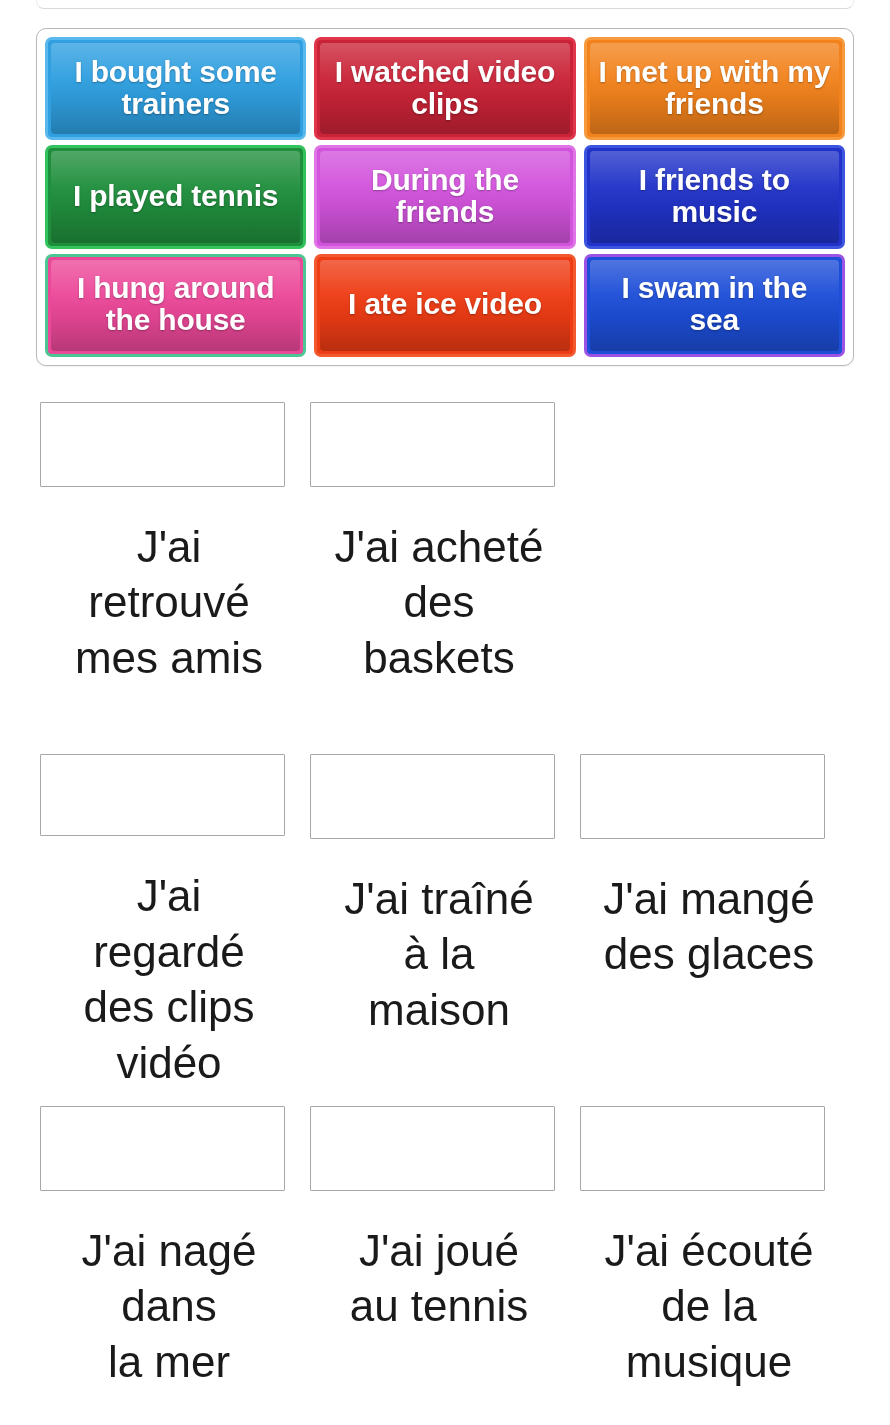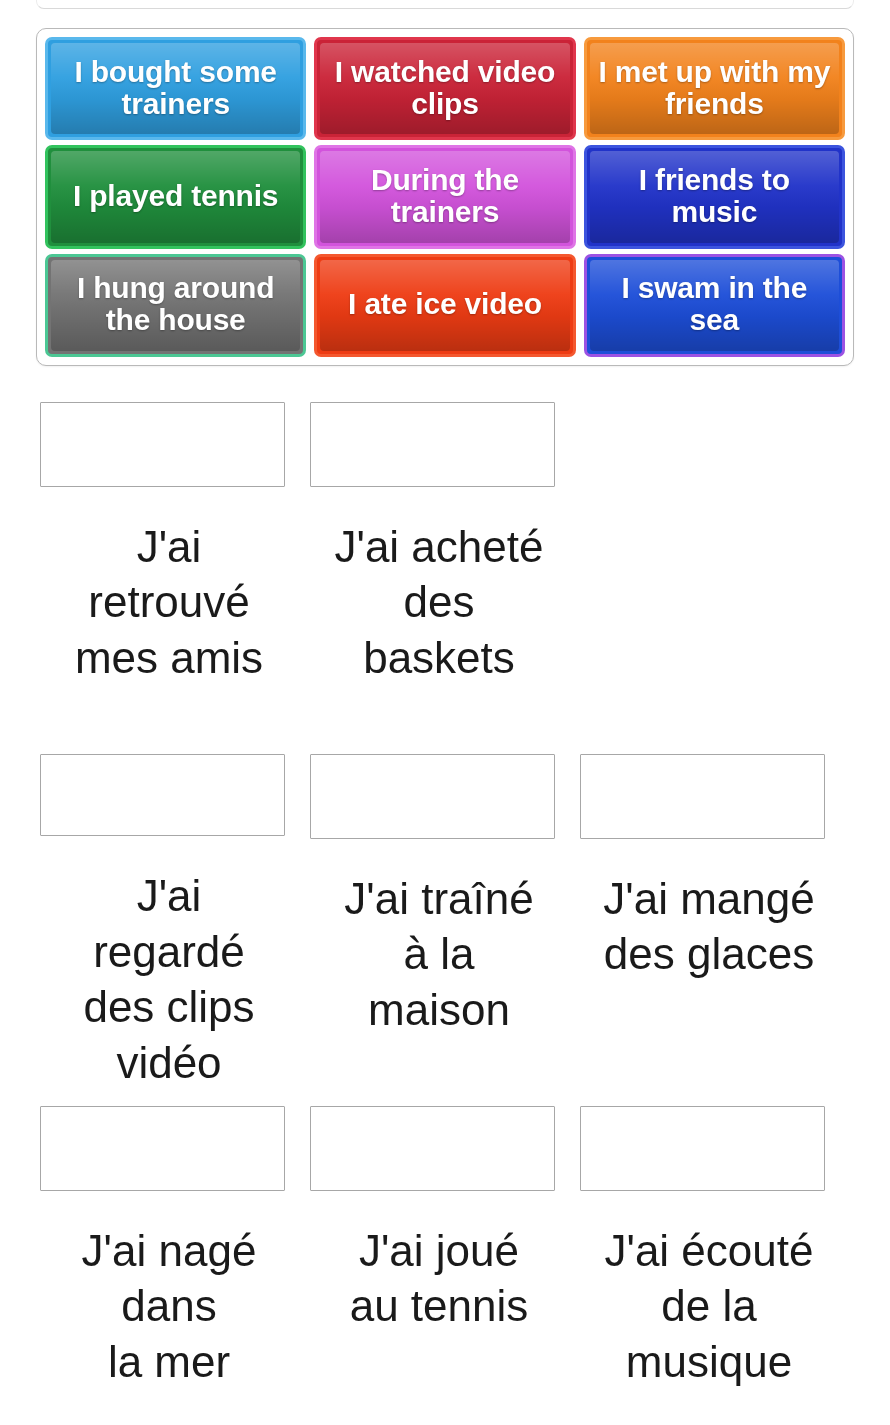--- a/index.html
+++ b/index.html
@@ -160,29 +160,29 @@
 my friends</span>
         </div>
       </div>
       <div class="tile-row">
         <div class="tile" style="background: rgb(32, 143, 61); border: 3px solid rgb(50, 195, 93);">
           <span class="tile-label">I played
 tennis</span>
         </div>
         <div class="tile" style="background: rgb(210, 83, 220); border: 3px solid rgb(223, 116, 230);">
           <span class="tile-label">During the
-trainers</span>
+friends</span>
         </div>
         <div class="tile" style="background: rgb(33, 51, 201); border: 3px solid rgb(60, 84, 222);">
           <span class="tile-label">I friends
 to music</span>
         </div>
       </div>
       <div class="tile-row">
-        <div class="tile" style="background: #737373; border: 3px solid rgb(76, 199, 148); text-align: center;">
+        <div class="tile" style="background: #ec4899; border: 3px solid rgb(76, 199, 148); text-align: center;">
           <span class="tile-label">I hung around
 the house</span>
         </div>
         <div class="tile" style="background: rgb(238, 60, 20); border: 3px solid rgb(244, 88, 47);">
           <span class="tile-label">I ate ice
 video</span>
         </div>
         <div class="tile" style="background: #1d4ed8; border: 3px solid rgb(156, 82, 227);">
           <span class="tile-label">I swam in
 the sea</span>

